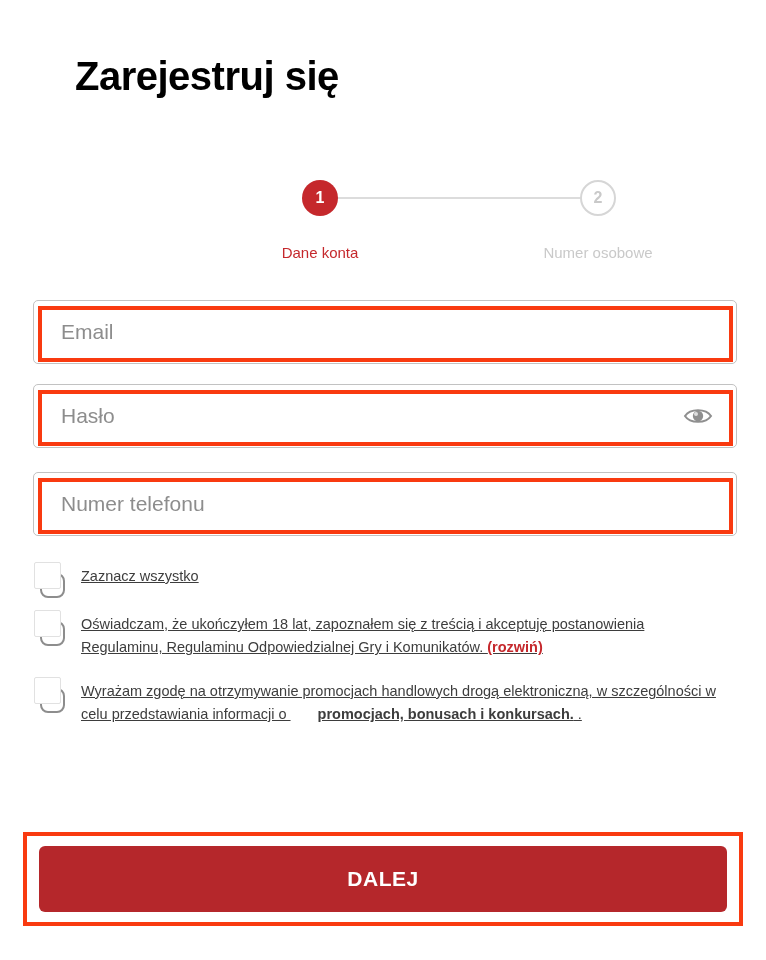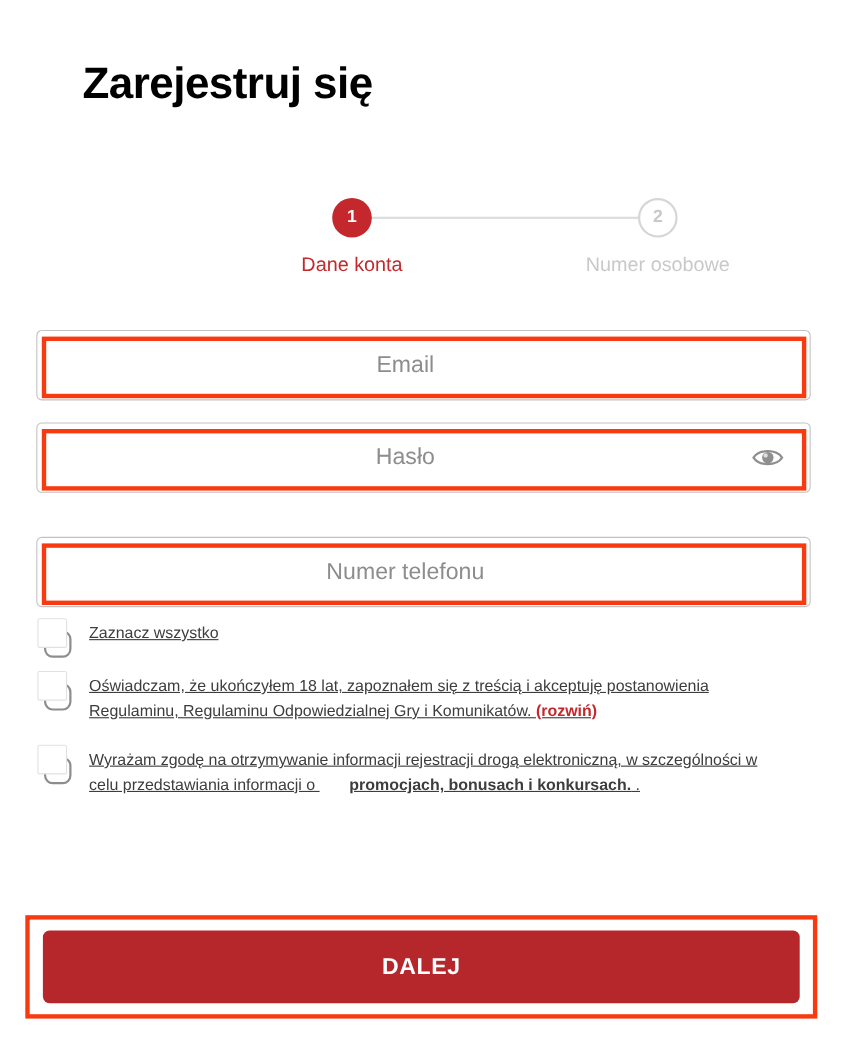--- a/index.html
+++ b/index.html
@@ -17,31 +17,31 @@
   }
 
   
   .step-line { position:absolute; left:336px; top:197px; width:246px; height:2px; background:#dcdcdc; }
   .step-circle {
     position:absolute; top:180px; width:36px; height:36px; border-radius:50%;
     display:flex; align-items:center; justify-content:center; font-size:16px; font-weight:bold;
   }
   .step-circle.active { left:302px; background:#c5282c; color:#ffffff; }
   .step-circle.inactive { left:580px; background:#ffffff; border:2px solid #d6d6d6; color:#c9c9c9; }
-  .step-label { position:absolute; top:230px; transform:translateX(-50%); font-size:18px; white-space:nowrap; }
+  .step-label { position:absolute; top:244px; transform:translateX(-50%); font-size:15px; white-space:nowrap; }
   .step-label.active { left:320px; color:#c5282c; }
   .step-label.inactive { left:598px; color:#c9c9c9; }
 
   
   .field { position:absolute; left:33px; width:704px; height:64px; }
-  .field-1 { top:300px; } .field-2 { top:384px; } .field-3 { top:488px; }
+  .field-1 { top:300px; } .field-2 { top:384px; } .field-3 { top:472px; }
   .field input {
     width:100%; height:100%; border:1px solid #c2c2c2; border-radius:5px;
     padding:0 60px 0 27px; font-size:21px; color:#444;
-    font-family:"Liberation Sans","DejaVu Sans",sans-serif; outline:none; background:#fff;text-align:center;
+    font-family:"Liberation Sans","DejaVu Sans",sans-serif; outline:none; background:#fff;
   }
   .field input::placeholder { color:#8d8d8d; opacity:1; }
   .field .hl {
     position:absolute; left:5px; right:4px; top:6px; bottom:2px;
     border:4px solid #f93a10; pointer-events:none;
   }
   .eye-btn {
     position:absolute; right:22px; top:50%; transform:translateY(-50%);
     width:34px; height:26px; background:none; border:none; cursor:pointer;
     display:flex; align-items:center; justify-content:center;
@@ -135,21 +135,21 @@
   <div class="consent-text ct-2">
     <span class="line">Oświadczam, że ukończyłem 18 lat, zapoznałem się z treścią i akceptuję postanowienia</span>
     <span class="line"><span>Regulaminu, Regulaminu Odpowiedzialnej Gry i Komunikatów. </span><span class="expand-link">(rozwiń)</span></span>
   </div>
 
   <div class="checkbox cb-3">
     <span class="cb-back"></span>
     <span class="cb-front"></span>
   </div>
   <div class="consent-text ct-3">
-    <span class="line">Wyrażam zgodę na otrzymywanie informacji rejestracji drogą elektroniczną, w szczególności w</span>
+    <span class="line">Wyrażam zgodę na otrzymywanie promocjach handlowych drogą elektroniczną, w szczególności w</span>
     <span class="line"><span>celu przedstawiania informacji o </span><span class="bold">promocjach, bonusach i konkursach.</span><span> .</span></span>
   </div>
 
 
   <div class="button-hl"></div>
   <button class="next-button">DALEJ</button>
 
 </div>
 
 </body></html>

